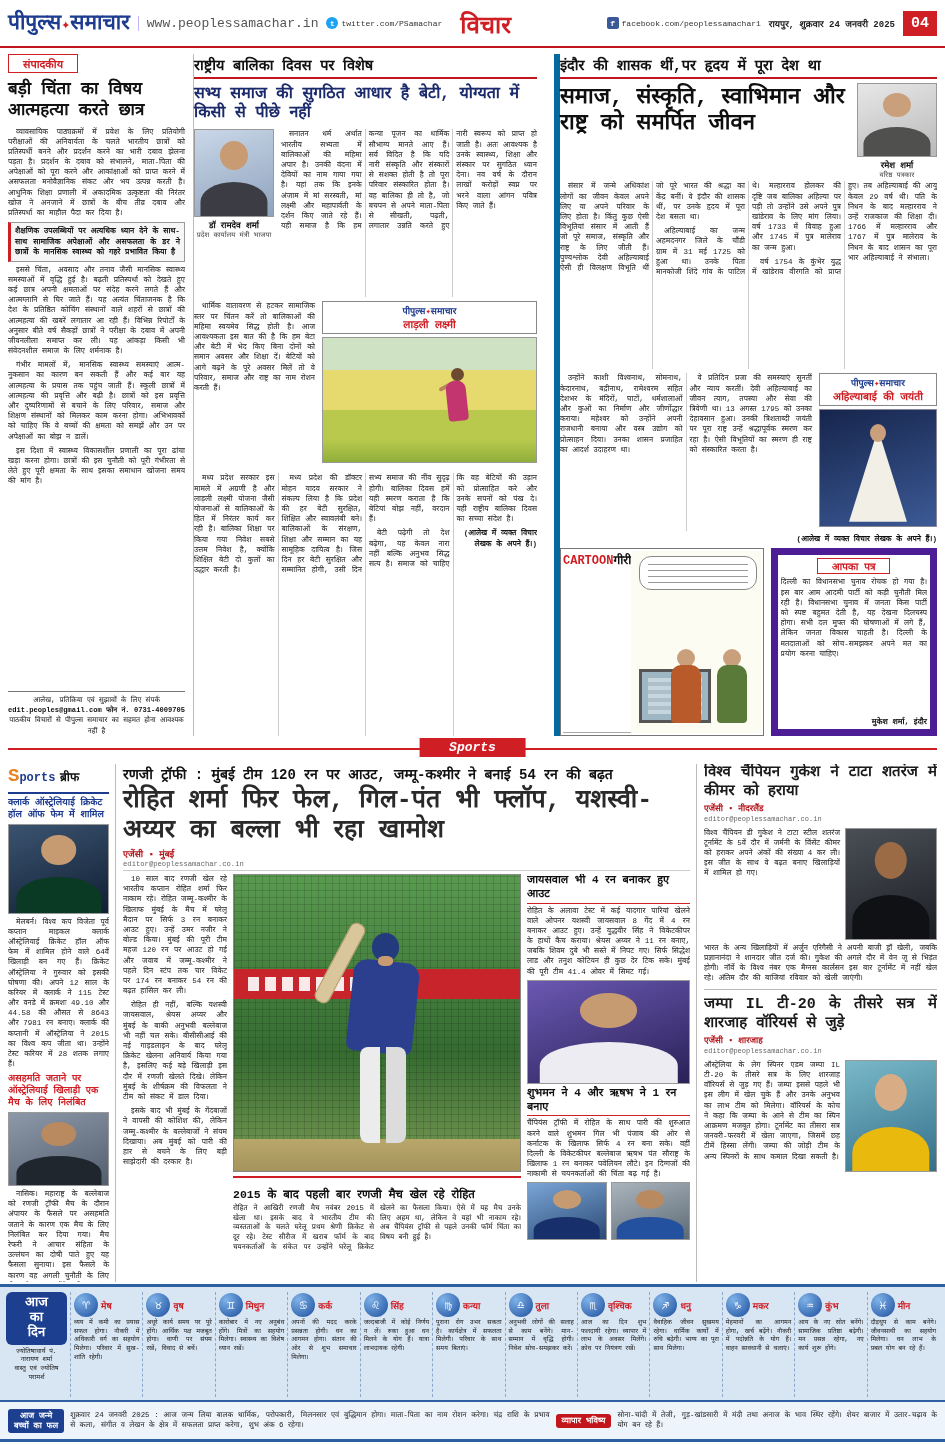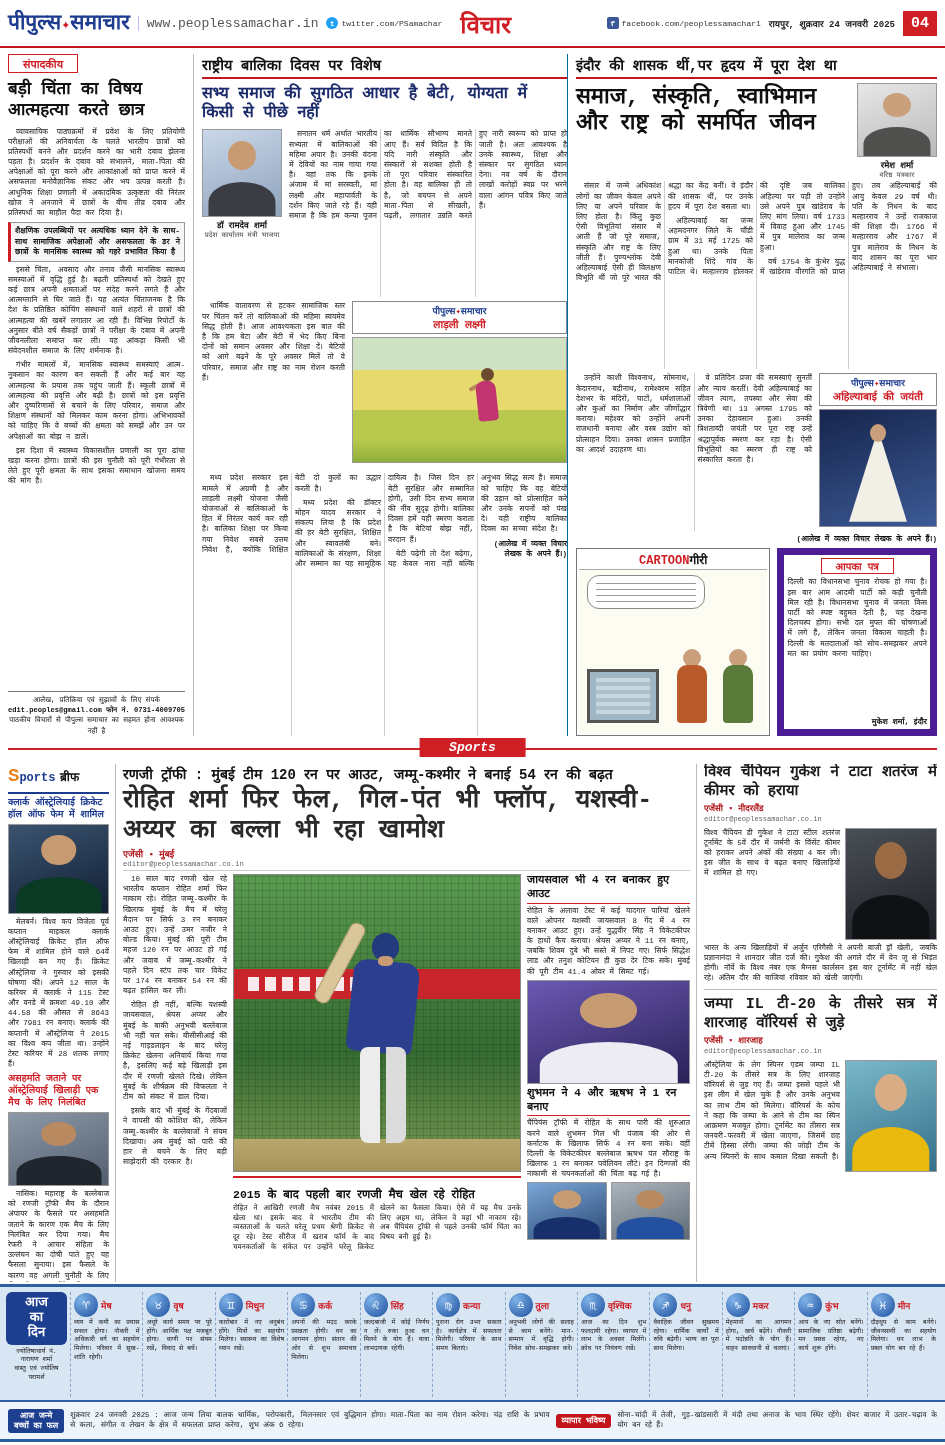--- a/index.html
+++ b/index.html
@@ -17,36 +17,36 @@
   .icon-badge{width:12px;height:12px;border-radius:50%;color:#fff;font-size:8px;font-weight:bold;
               display:flex;align-items:center;justify-content:center;}
   .tw{background:#1da1f2;}
   .fb{background:#3b5998;border-radius:2px;}
   .section-title{color:#d01e25;font-size:24px;font-weight:bold;padding:0 18px;}
   .mast-right{display:flex;align-items:center;gap:8px;flex:1;justify-content:flex-end;}
   .dateline{font-size:9px;font-weight:bold;color:#222;}
   .page-no{background:#d01e25;color:#fff;font-weight:bold;font-size:15px;padding:4px 8px;}
 
   
-  .top-section{display:flex;height:690px;padding:6px 8px 2px;gap:8px;}
+  .top-section{display:flex;height:690px;padding:6px 8px 2px;gap:0;}
   .smallbody{font-size:7.5px;line-height:1.36;text-align:justify;color:#1a1a1a;}
   .smallbody p{margin:0 0 4px;text-indent:8px;}
 
   .col-edit{width:186px;border-right:1px solid #bbb;padding-right:8px;display:flex;flex-direction:column;flex:none;}
   .edit-label{display:inline-block;align-self:flex-start;color:#d01e25;border:1px solid #d01e25;
               font-size:11px;font-weight:bold;padding:1px 14px;}
   .edit-headline{font-size:17px;font-weight:bold;line-height:1.25;margin:6px 0 5px;}
   .edit-body{flex:1;overflow:hidden;}
   .pullquote{border:1px solid #999;border-left:3px solid #d01e25;background:#f6f6f6;
              font-weight:bold;font-size:7.7px;padding:3px 4px;margin:3px 0;text-align:justify;}
   .edit-contact{border-top:1px solid #777;padding-top:3px;font-size:7.1px;text-align:center;line-height:1.45;}
   .edit-contact .em{font-weight:bold;}
 
   .kicker{font-size:14.5px;font-weight:bold;border-bottom:2px solid #c3161c;padding-bottom:3px;margin-bottom:4px;}
-  .col-girl{width:366px;border-right:1px solid #0369a1;padding-right:0;flex:none;display:flex;flex-direction:column;}
+  .col-girl{width:366px;border-right:6px solid #0369a1;padding-right:17px;flex:none;display:flex;flex-direction:column;}
   .girl-headline{font-size:16px;font-weight:bold;color:#1b2a6b;line-height:1.2;margin:2px 0 6px;}
   .row{display:flex;gap:7px;}
   .g-row1{height:168px;overflow:hidden;}
   .g-row2{height:168px;overflow:hidden;margin-top:4px;}
   .g-row3{flex:1;overflow:hidden;margin-top:4px;}
   .cols2{column-count:2;column-gap:7px;column-rule:1px solid #ccc;height:100%;}
   .cols3{column-count:3;column-gap:7px;column-rule:1px solid #ccc;height:100%;}
   .cols4{column-count:4;column-gap:7px;column-rule:1px solid #ccc;height:100%;}
   .author-block{width:80px;flex:none;text-align:center;}
   .ph-person{position:relative;overflow:hidden;border:1px solid #999;
@@ -75,21 +75,21 @@
   .ah-headrow{display:flex;gap:7px;}
   .ahilya-headline{font-size:22px;font-weight:bold;color:#0f0f0f;line-height:1.2;margin:2px 0 4px;flex:1;}
   .a-body1{height:188px;overflow:hidden;margin-top:2px;}
   .a-row2{height:158px;overflow:hidden;margin-top:4px;}
   .ah-photo{height:118px;position:relative;overflow:hidden;border:1px solid #889;
       background:linear-gradient(160deg,#16254c,#3c5a96);}
   .ah-sari{position:absolute;left:50%;top:16%;transform:translateX(-50%);width:78%;height:80%;
       background:#f2efe6;clip-path:polygon(50% 0,82% 100%,18% 100%);}
   .ah-face{position:absolute;left:50%;top:12%;transform:translateX(-50%);width:16px;height:18px;border-radius:50%;background:#caa07c;}
   .ah-bottom{flex:1;display:flex;gap:7px;margin-top:5px;overflow:hidden;}
-  .cartoon-box{flex:1.35;border:1px solid #777;padding:2px;display:flex;flex-direction:column;}
+  .cartoon-box{flex:1.35;border:1px solid #777;padding:2px;display:flex;flex-direction:row;}
   .cartoon-title{text-align:center;font-weight:bold;font-size:12px;border-bottom:1px solid #aaa;padding-bottom:1px;}
   .cartoon-title .en{color:#d01e25;}
   .cartoon-canvas{position:relative;flex:1;background:#fcfcf3;overflow:hidden;}
   .ct-tv{position:absolute;left:8px;bottom:10px;width:72px;height:54px;border:3px solid #555;background:#9fb6c4;}
   .ct-tv::after{content:"";position:absolute;inset:6px;background:repeating-linear-gradient(0deg,#c6d6df 0 4px,#aebfca 4px 8px);}
   .ct-bub{position:absolute;left:8px;top:5px;width:118px;height:34px;border:1px solid #888;border-radius:12px;background:#fff;}
   .ct-bub::after{content:"";position:absolute;inset:6px 8px;background:repeating-linear-gradient(0deg,#999 0 1px,transparent 1px 6px);}
   .ct-p{position:absolute;bottom:8px;width:34px;height:76px;}
   .ct-p .hd{position:absolute;top:0;left:50%;transform:translateX(-50%);width:18px;height:18px;border-radius:50%;background:#caa07c;}
   .ct-p .bd{position:absolute;top:16px;left:50%;transform:translateX(-50%);width:30px;height:58px;border-radius:10px 10px 4px 4px;}

